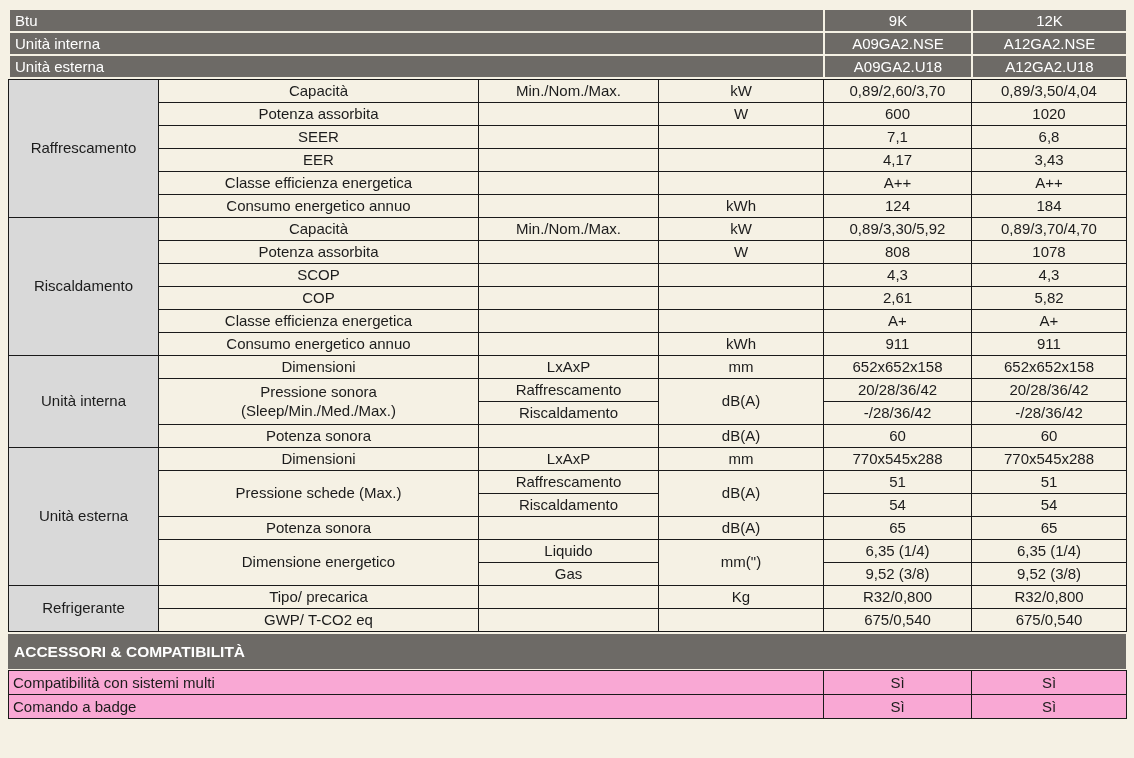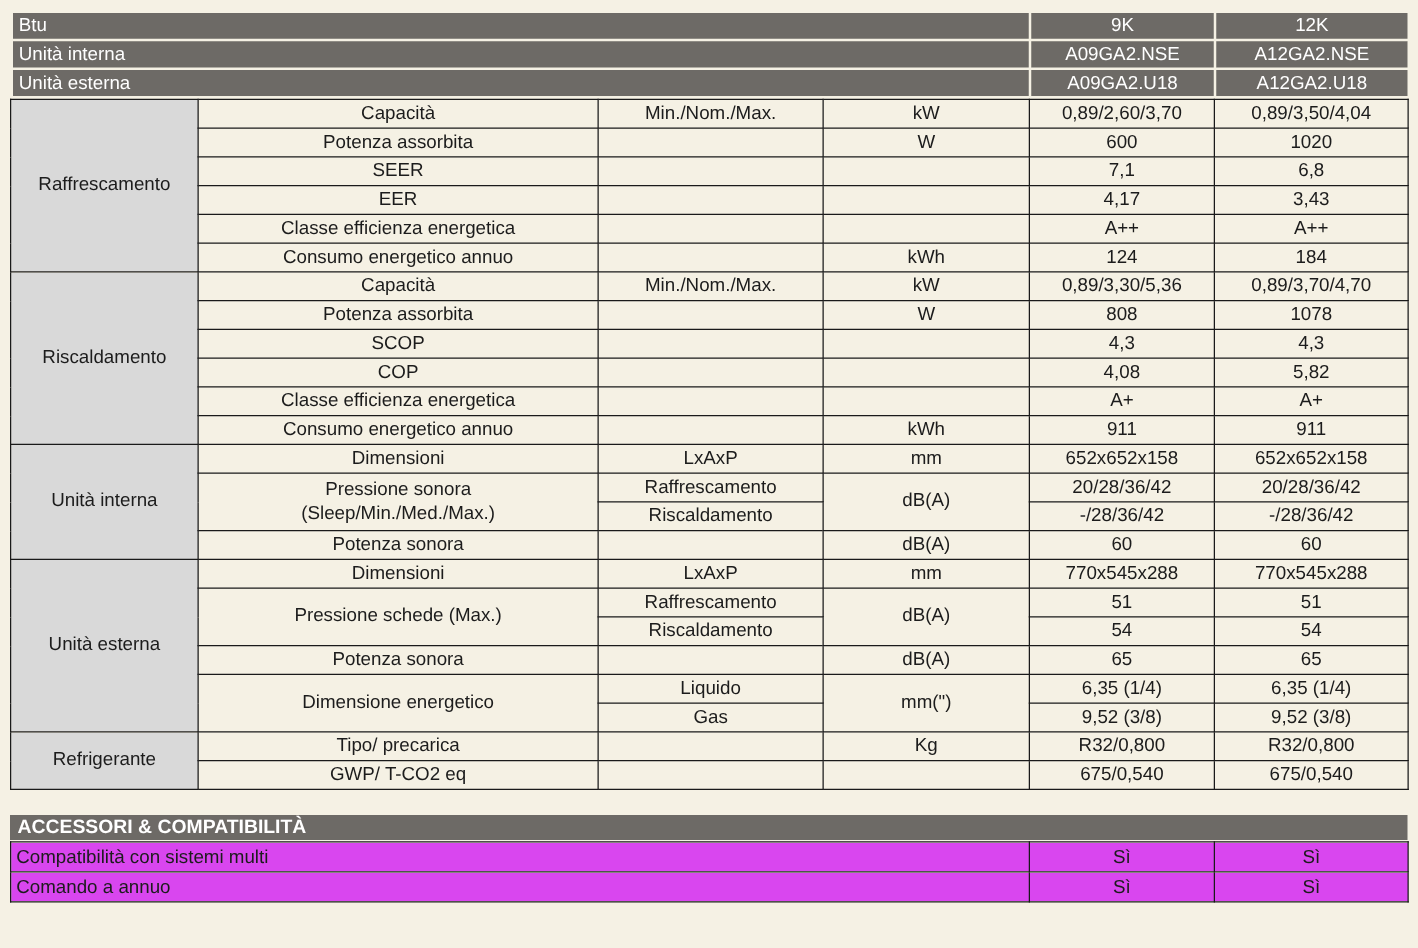--- a/index.html
+++ b/index.html
@@ -7,23 +7,23 @@
   table{border-collapse:collapse;table-layout:fixed;width:1118px;}
   
   .hdr td{background:#6d6a66;color:#ffffff;border:2px solid #f5f1e4;height:19px;font-size:15px;overflow:hidden;white-space:nowrap;}
   .hdr .hlabel{text-align:left;font-weight:normal;padding-left:5px;}
   .hdr .hval{text-align:center;}
   
   .main td{border:1.5px solid #1a1a1a;background:#f5f1e4;height:22px;font-size:15px;text-align:center;padding:0 2px;line-height:1.25;overflow:hidden;}
   .main td.sec{background:#d9d9d9;}
   .main td .line{display:block;}
   
-  .band{background:#6d6a66;color:#ffffff;font-weight:bold;font-size:15.5px;height:20px;display:flex;align-items:center;padding-left:6px;margin:20px 0 1px 0;width:1112px;}
-  
-  .compat td{border:1.5px solid #1a1a1a;background:#d946ef;height:21px;font-size:15px;overflow:hidden;}
+  .band{background:#6d6a66;color:#ffffff;font-weight:bold;font-size:15.5px;height:35px;display:flex;align-items:center;padding-left:6px;margin:2px 0 1px 0;width:1112px;}
+  
+  .compat td{border:1.5px solid #1a1a1a;background:#f9a8d4;height:21px;font-size:15px;overflow:hidden;}
   .compat .clabel{text-align:left;padding-left:4px;white-space:nowrap;}
   .compat .cval{text-align:center;}
 </style>
 </head>
 <body>
 
 <div class="wrap">
 
   <table class="hdr">
     <colgroup>
@@ -103,42 +103,42 @@
       <td>kWh</td>
       <td>124</td>
       <td>184</td>
     </tr>
 
     <tr>
       <td class="sec" rowspan="6">Riscaldamento</td>
       <td>Capacità</td>
       <td>Min./Nom./Max.</td>
       <td>kW</td>
-      <td>0,89/3,30/5,36</td>
+      <td>0,89/3,30/5,92</td>
       <td>0,89/3,70/4,70</td>
     </tr>
     <tr>
       <td>Potenza assorbita</td>
       <td></td>
       <td>W</td>
       <td>808</td>
       <td>1078</td>
     </tr>
     <tr>
       <td>SCOP</td>
       <td></td>
       <td></td>
       <td>4,3</td>
       <td>4,3</td>
     </tr>
     <tr>
       <td>COP</td>
       <td></td>
       <td></td>
-      <td>4,08</td>
+      <td>2,61</td>
       <td>5,82</td>
     </tr>
     <tr>
       <td>Classe efficienza energetica</td>
       <td></td>
       <td></td>
       <td>A+</td>
       <td>A+</td>
     </tr>
     <tr>
@@ -246,20 +246,20 @@
         <col style="width:148px">
         <col style="width:155px">
       </colgroup>
     <tbody>
         <tr>
       <td class="clabel">Compatibilità con sistemi multi</td>
       <td class="cval">Sì</td>
       <td class="cval">Sì</td>
     </tr>
     <tr>
-      <td class="clabel">Comando a annuo</td>
+      <td class="clabel">Comando a badge</td>
       <td class="cval">Sì</td>
       <td class="cval">Sì</td>
     </tr>
   </tbody>
     </table>
 
 </div>
 
 </body></html>

